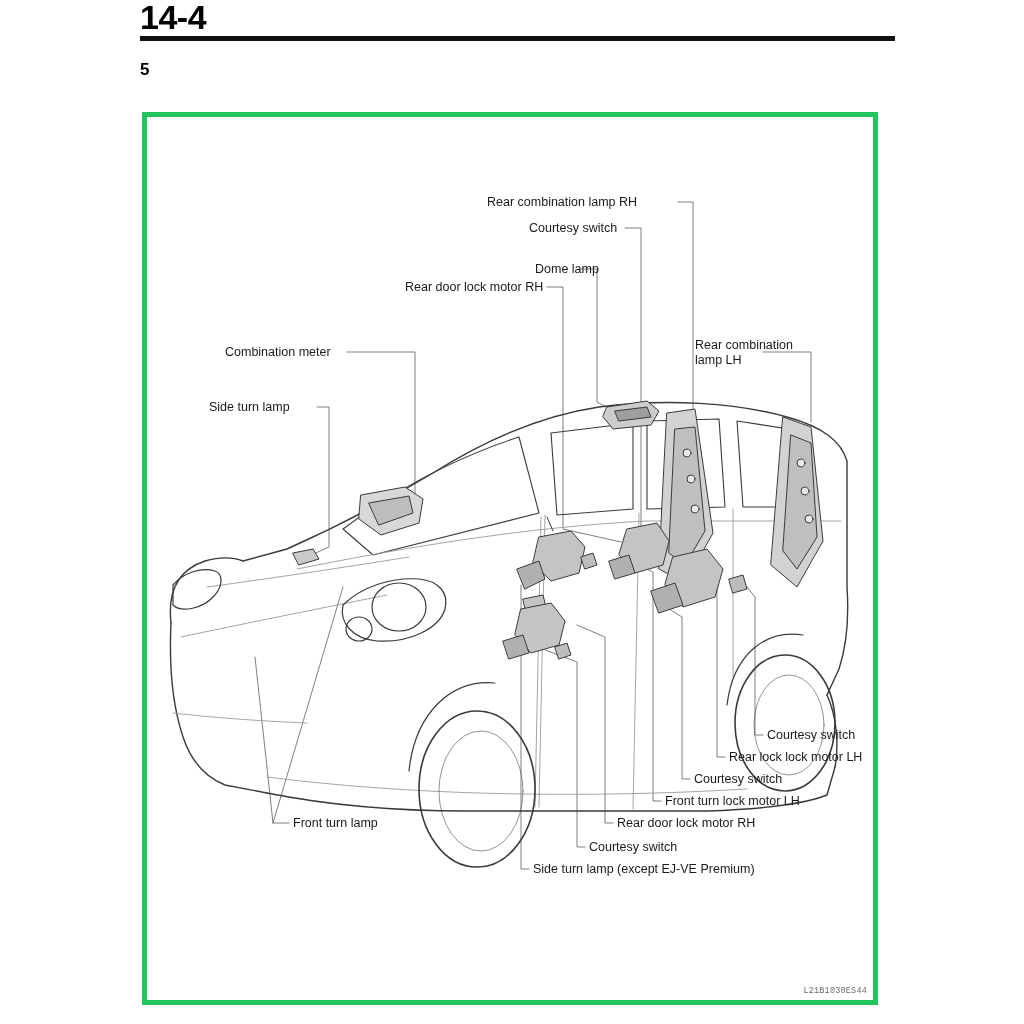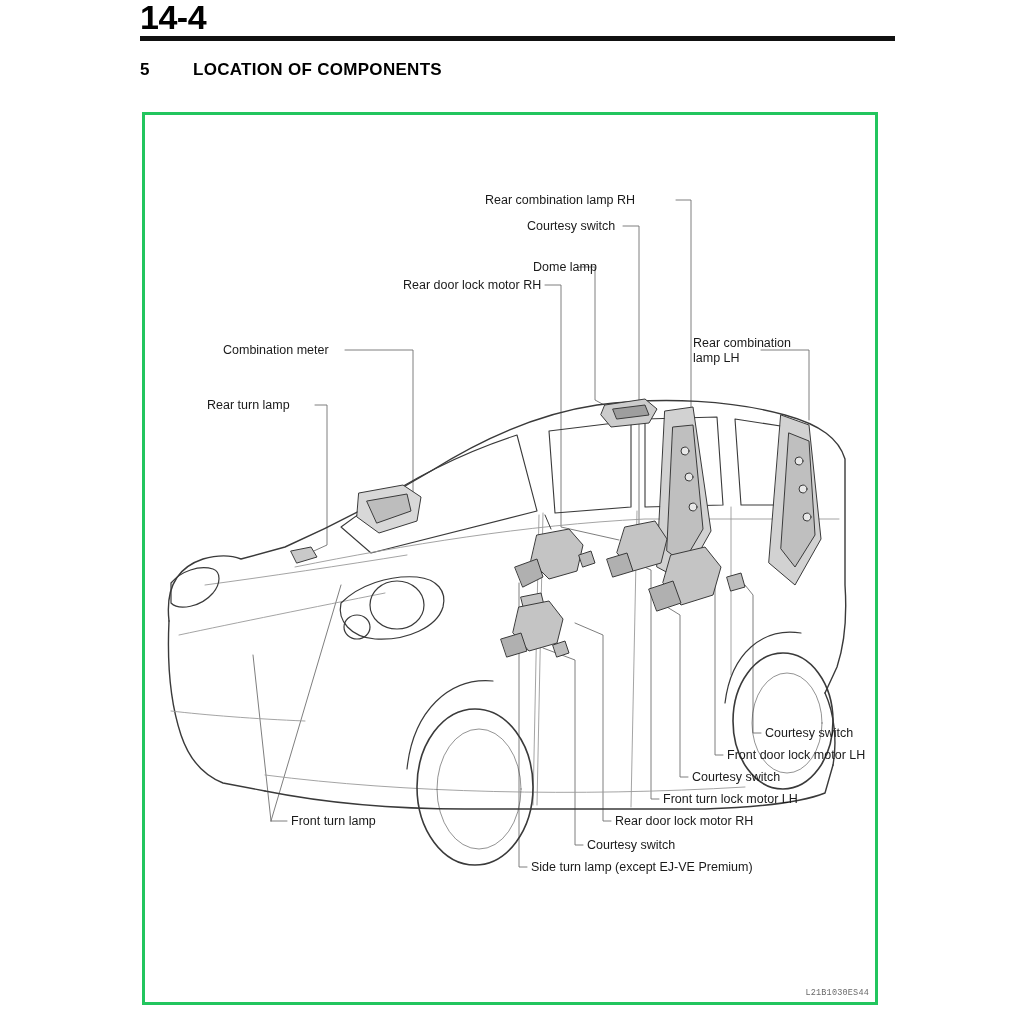--- a/index.html
+++ b/index.html
@@ -59,21 +59,21 @@
     color: #000;
   }
 
   
   #diagram-frame {
     position: absolute;
     left: 142px;
     top: 112px;
     width: 736px;
     height: 893px;
-    border: 3px solid #22c55e;
+    border: 5px solid #22c55e;
     box-sizing: border-box;
     background: #ffffff;
   }
   #diagram-svg {
     position: absolute;
     left: 0; top: 0;
     width: 736px;
     height: 893px;
     display: block;
   }
@@ -98,21 +98,20 @@
   .callout.wrap { white-space: normal; width: 120px; }
   .callout.right-anchor { text-align: right; }
 </style>
 </head>
 <body>
 
 <div id="page-header">
   <div id="page-number">14-4</div>
   <div id="header-rule"></div>
   <div id="section-number">5</div>
-  <div id="section-title">LOCATION OF COMPONENTS</div>
 </div>
 
 <div id="diagram-frame">
 
   <svg id="diagram-svg" viewBox="0 0 736 893">
     <g fill="none" stroke-linecap="round" stroke-linejoin="round">
 
       <g stroke="#6f6f6f" stroke-width="0.9">
 
         <path d="M531 85 L546 85 L546 440 L540 452"></path>
@@ -305,25 +304,25 @@
   <div class="callout right-anchor" style="left:382px; top:104px;">Courtesy switch</div>
 
   <div class="callout right-anchor" style="left:388px; top:145px;">Dome lamp</div>
 
   <div class="callout right-anchor" style="left:258px; top:163px;">Rear door lock motor RH</div>
 
   <div class="callout wrap" style="left:548px; top:221px;"><span>Rear combination</span><br><span>lamp LH</span></div>
 
   <div class="callout right-anchor" style="left:78px; top:228px;">Combination meter</div>
 
-  <div class="callout right-anchor" style="left:62px; top:283px;">Rear turn lamp</div>
+  <div class="callout right-anchor" style="left:62px; top:283px;">Side turn lamp</div>
 
   <div class="callout" style="left:620px; top:611px;">Courtesy switch</div>
 
-  <div class="callout" style="left:582px; top:633px;">Front door lock motor LH</div>
+  <div class="callout" style="left:582px; top:633px;">Rear lock lock motor LH</div>
 
   <div class="callout" style="left:547px; top:655px;">Courtesy switch</div>
 
   <div class="callout" style="left:518px; top:677px;">Front turn lock motor LH</div>
 
   <div class="callout" style="left:470px; top:699px;">Rear door lock motor RH</div>
 
   <div class="callout" style="left:442px; top:723px;">Courtesy switch</div>
 
   <div class="callout" style="left:386px; top:745px;">Side turn lamp (except EJ-VE Premium)</div>

